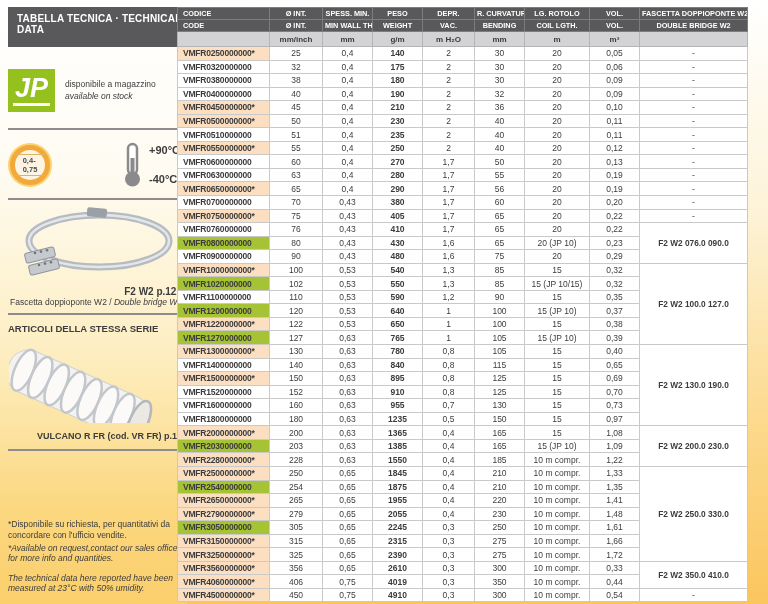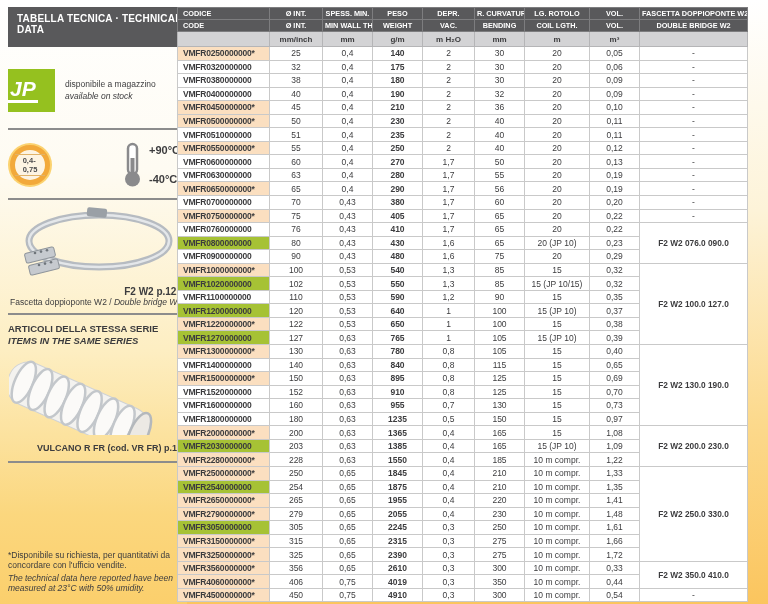--- a/index.html
+++ b/index.html
@@ -15,22 +15,22 @@
     background:linear-gradient(180deg,#ffffff 0%,#fefbf2 28%,#fdeec2 58%,#fbd77e 85%,#fbcf6c 100%);
     display:flex; flex-direction:column; padding:7px 5px 6px 8px;
   }
   .side-title {
     background:#59595b; color:#fff; font-weight:bold; font-size:10px;
     letter-spacing:.2px; padding:6px 0 12px 9px; width:100%;
   }
   .stock-row { display:flex; align-items:center; margin-top:22px; }
   .jp-logo {
     width:47px; height:43px; background:#95c11f; color:#fff; font-weight:bold;
-    font-style:italic; font-size:21px; display:flex; flex-direction:column;
-    align-items:flex-start; justify-content:center; line-height:1;
+    font-style:italic; font-size:27px; display:flex; flex-direction:column;
+    align-items:center; justify-content:center; line-height:1;
   }
   .jp-logo span { border-bottom:3px solid #fff; padding:0 2px 1px 2px; }
   .stock-text { margin-left:10px; font-size:8.5px; line-height:1.3; }
   .rule { border:none; border-top:2px solid #8c8c8c; margin:0; width:100%; }
   .r1 { margin-top:16px; }
   .temp-row { display:flex; align-items:center; justify-content:space-between; margin:12px 2px 10px 2px; }
   .badge {
     width:40px; height:40px; border-radius:50%; border:5px solid #f2a93b;
     background:#fdf4e3; display:flex; align-items:center; justify-content:center;
     box-shadow:0 0 0 2px #fbd26f;
@@ -125,21 +125,20 @@
         <circle cx="42" cy="56.2" r="1.3" fill="#6f757b"></circle>
     </svg>
   </div>
   <div class="cap-ref">F2 W2 p.122</div>
   <div class="cap-sub"><span>Fascetta doppioponte W2 / </span><span class="it">Double bridge W2</span></div>
 
   <hr class="rule">
 
   <div class="series-title">
     <div>ARTICOLI DELLA STESSA SERIE</div>
-    <div class="it">ITEMS IN THE SAME SERIES</div>
   </div>
 
   <div class="img-block">
     <svg width="172" height="80" viewBox="0 0 172 80">
       <g transform="rotate(24 40 10)">
         <rect x="8" y="14" width="150" height="44" rx="20" fill="#f3f2ef" stroke="#cfd2d5"></rect>
         <ellipse cx="24" cy="36" rx="9" ry="22" fill="#fbfaf8" stroke="#c3c7cb" stroke-width="2.5"></ellipse>
         <ellipse cx="42" cy="36" rx="9" ry="22" fill="#fbfaf8" stroke="#c3c7cb" stroke-width="2.5"></ellipse>
         <ellipse cx="60" cy="36" rx="9" ry="22" fill="#fbfaf8" stroke="#c3c7cb" stroke-width="2.5"></ellipse>
         <ellipse cx="78" cy="36" rx="9" ry="22" fill="#fbfaf8" stroke="#c3c7cb" stroke-width="2.5"></ellipse>
@@ -149,20 +148,21 @@
         <ellipse cx="150" cy="36" rx="9" ry="22" fill="#ece9e4" stroke="#b4b8bc" stroke-width="2.5"></ellipse>
       </g>
     </svg>
   </div>
   <div class="hose-cap">VULCANO R FR (cod. VR FR) p.18</div>
 
   <hr class="rule">
 
   <div class="notes">
     <p>*Disponibile su richiesta, per quantitativi da concordare con l'ufficio vendite.</p>
+    <p class="it nb">*Available on request,contact our sales office for more info and quantities.</p>
     <p class="it">The technical data here reported have been measured at 23°C with 50% umidity.</p>
   </div>
 </div>
 
 <div class="table-wrap">
   <table id="spec-table">
       <colgroup>
         <col style="width: 92px;">
         <col style="width: 53px;">
         <col style="width: 50px;">

